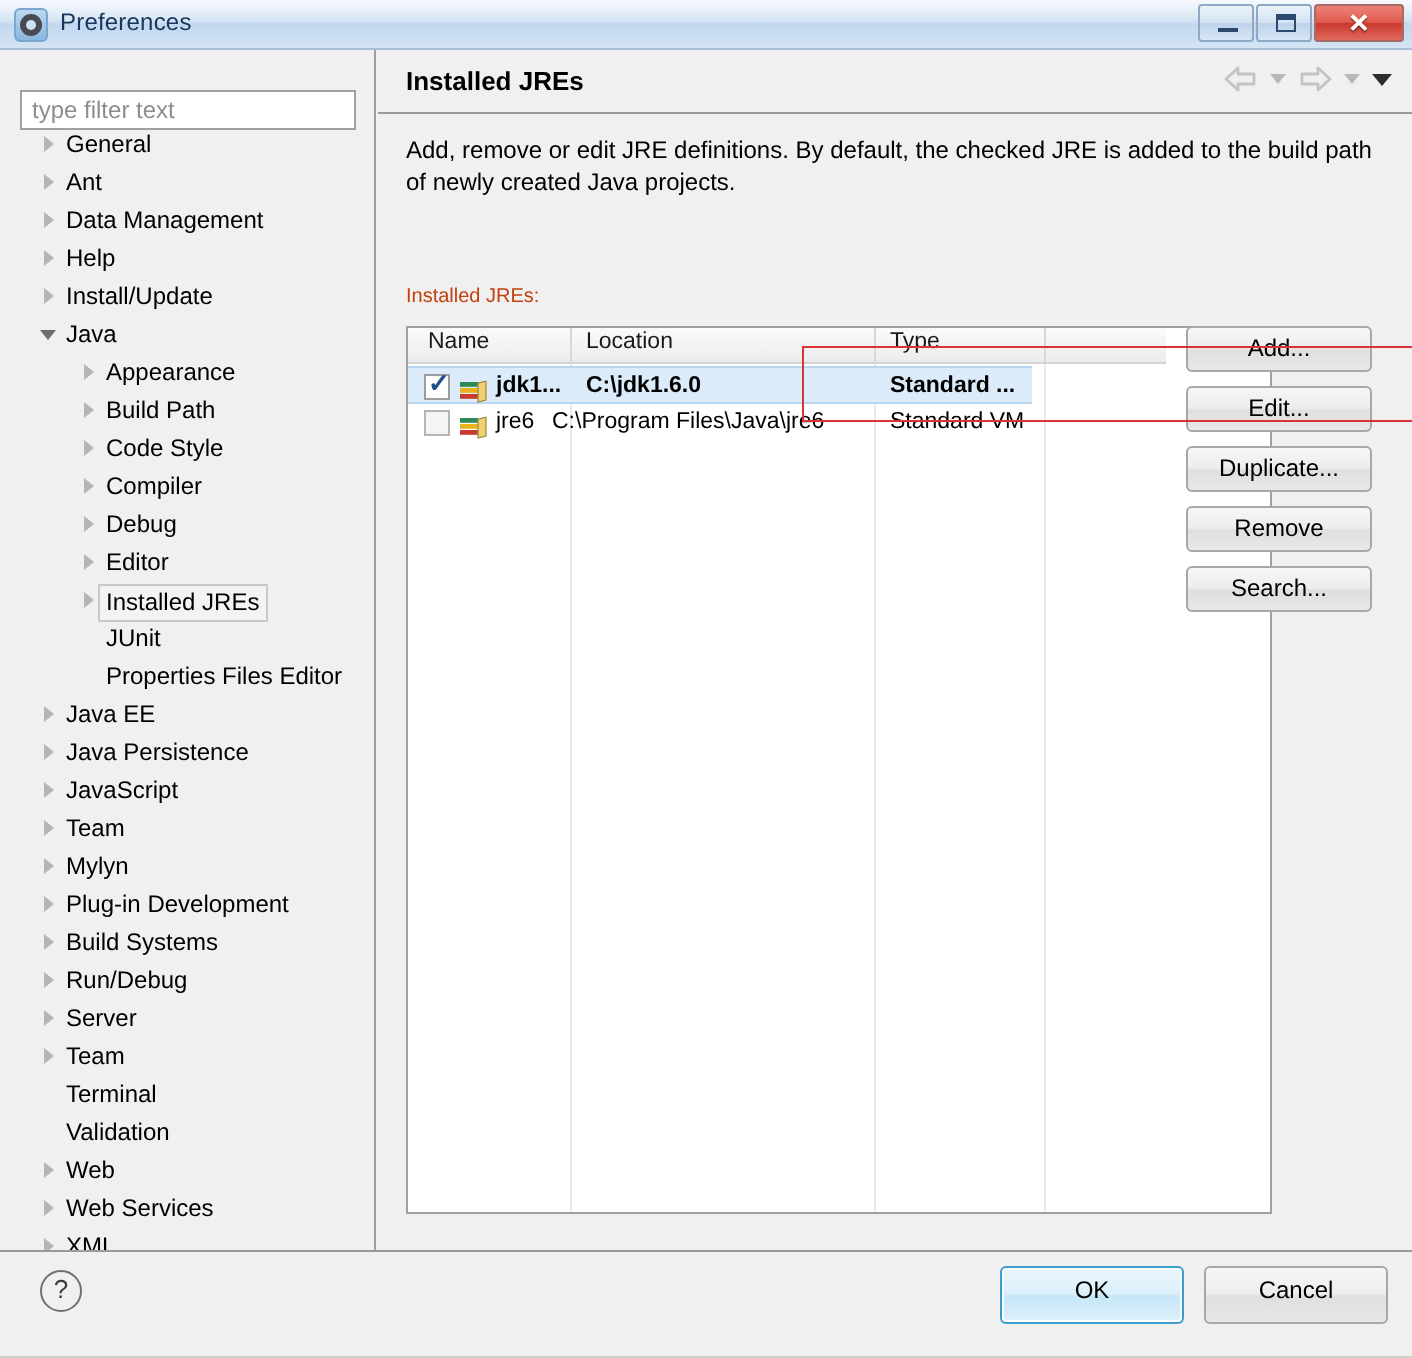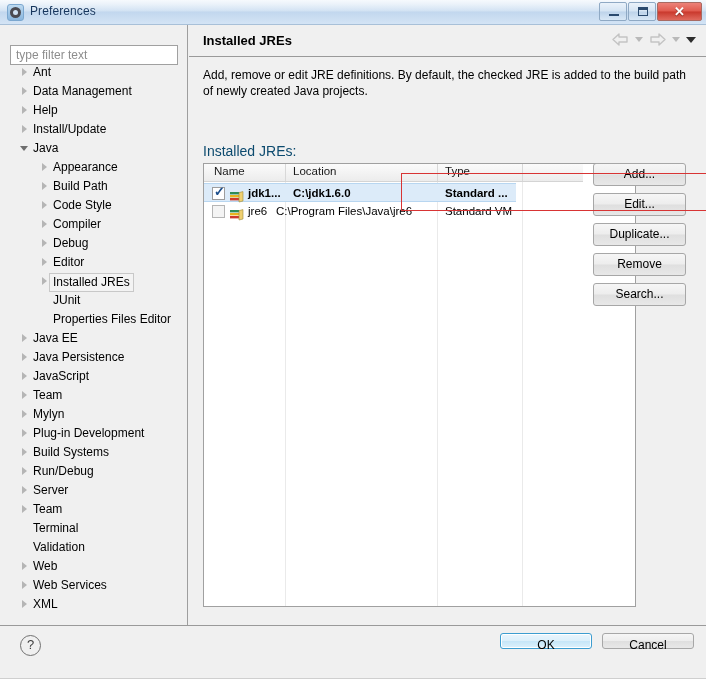--- a/index.html
+++ b/index.html
@@ -235,22 +235,22 @@
     position: absolute;
     left: 14px; top: 42px;
     width: 490px;
     font-size: 12px;
     color: #000;
     line-height: 16px;
   }
   .tbl-label {
     position: absolute;
     left: 14px; top: 118px;
-    font-size: 14px;
-    color: #0c4a6e;
+    font-size: 10px;
+    color: #c2410c;
   }
 
   
   .table-wrap {
     position: absolute;
     left: 14px; top: 138px;
     width: 433px; height: 444px;
     background: #ffffff;
     border: 1px solid #a0a0a0;
     box-sizing: border-box;
@@ -360,21 +360,21 @@
     border: 1.5px solid #707070;
     border-radius: 50%;
     box-sizing: border-box;
     color: #3d3d3d;
     font-size: 13px;
     text-align: center;
     line-height: 18px;
   }
   .footer-btn {
     position: absolute; top: 7px;
-    width: 92px; height: 16px;
+    width: 92px; height: 29px;
     font-family: "Liberation Sans", sans-serif;
     font-size: 12px;
     color: #000;
     text-align: center;
     line-height: 23px;
     border-radius: 3px;
     box-sizing: border-box;
     cursor: default;
   }
   .footer-btn.ok {
@@ -417,20 +417,24 @@
     </div>
   </div>
 
   <div class="dlg-body">
 
     <div class="left-pane">
       <div class="filter-box">
         <span class="ph">type filter text</span>
       </div>
       <div class="tree" id="tree">
+          <div class="tree-item d0">
+            <span class="tw collapsed"></span>
+            <span class="lbl">General</span>
+          </div>
           <div class="tree-item d0">
             <span class="tw collapsed"></span>
             <span class="lbl">Ant</span>
           </div>
           <div class="tree-item d0">
             <span class="tw collapsed"></span>
             <span class="lbl">Data Management</span>
           </div>
           <div class="tree-item d0">
             <span class="tw collapsed"></span>

